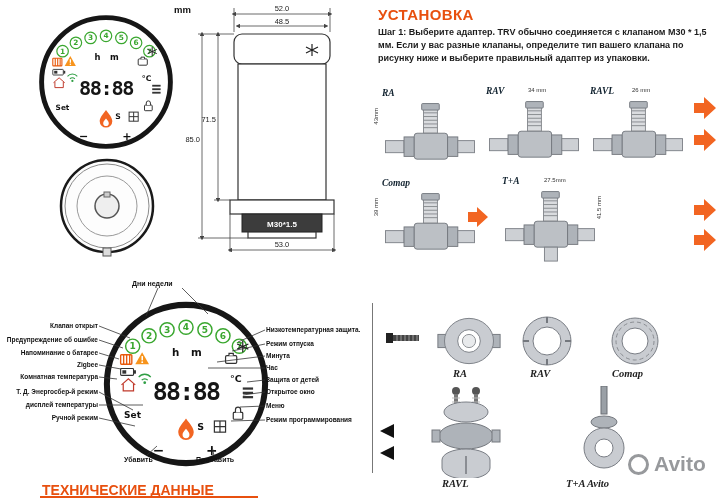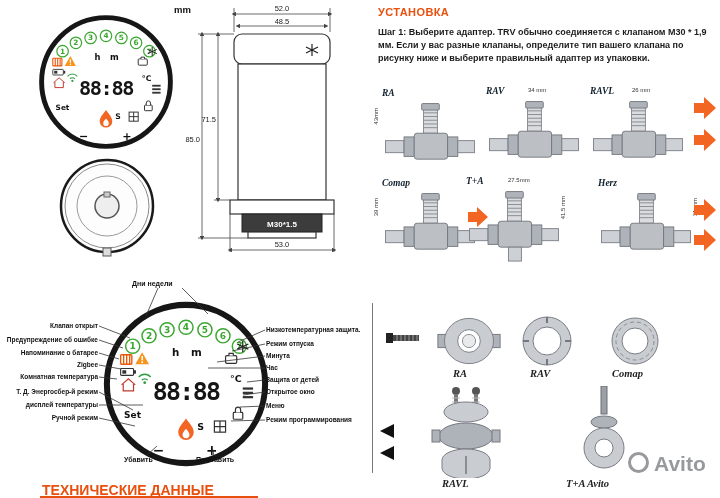--- a/index.html
+++ b/index.html
@@ -1,20 +1,20 @@
 <!DOCTYPE html>
 <html><head>
 <meta charset="utf-8">
 <style>
   html,body{margin:0;padding:0}
   #page{position:relative;width:720px;height:498px;background:#fff;overflow:hidden;
         font-family:"Liberation Sans",sans-serif;color:#111}
   .abs{position:absolute}
   .heading-orange{color:#e8500f;font-weight:bold}
-  #install-title{left:378px;top:6px;font-size:11px;letter-spacing:.4px}
+  #install-title{left:378px;top:6px;font-size:15px;letter-spacing:.4px}
   #guide-title{left:42px;top:258px;font-size:11.5px}
   #tech-title{left:42px;top:482px;font-size:14px}
   #tech-underline{left:40px;top:496px;width:218px;height:3px;background:#e8500f}
   .step-text{width:336px;font-size:9px;font-weight:600;line-height:1.45;color:#1c1c1c}
   #step1{left:378px;top:26px}
   #step2{left:378px;top:266px}
   
   .face .bezel{fill:#fff;stroke:#161616;stroke-width:7}
   .face .wk circle{fill:none;stroke:#3aa72f;stroke-width:1.7}
   .face .wk text{fill:#3aa72f;font:700 10.5px "DejaVu Sans",sans-serif;text-anchor:middle}
@@ -40,21 +40,21 @@
   .ridges{stroke:#85888d;stroke-width:1;fill:none}
   .gray-part{fill:#c9ccd1;stroke:#7a7e85;stroke-width:1}
   .gray-dark{fill:#aeb3b9;stroke:#74787e;stroke-width:1}
   .white-part{fill:#fff;stroke:#7a7e85;stroke-width:1}
   
   .gl{position:absolute;font-size:6.5px;font-weight:700;color:#111;line-height:1.15}
   .gl.left{left:2px;width:96px;text-align:right}
   .gl.right{left:266px;width:112px;text-align:left}
   .adapter-label{position:absolute;font:italic 700 10.5px "Liberation Serif",serif;color:#222}
   #divider{left:372px;top:303px;width:1px;height:170px;background:#777}
-  #wm{left:628px;top:452px;display:flex;align-items:flex-start;gap:5px;color:#97999c;font-weight:700;font-size:21px}
+  #wm{left:628px;top:452px;display:flex;align-items:center;gap:5px;color:#97999c;font-weight:700;font-size:21px}
   #wm .ring{display:inline-block;width:15px;height:15px;border:3px solid #97999c;border-radius:50%}
 </style>
 </head>
 <body>
 
 <div id="page">
 
   <div class="abs" style="left:36px;top:12px;width:140px;height:140px">
     <svg class="face" viewBox="0 0 200 200" width="140" height="140">
       <circle class="bezel" cx="100" cy="100" r="92"></circle>
@@ -168,21 +168,21 @@
     <line class="dim-line" x1="42" y1="34" x2="42" y2="238" marker-start="url(#ar)" marker-end="url(#ar)"></line>
     <text class="dim-text" x="40" y="142" text-anchor="end">85.0</text>
     <line class="dim-line" x1="58" y1="34" x2="58" y2="200" marker-start="url(#ar)" marker-end="url(#ar)"></line>
     <text class="dim-text" x="56" y="122" text-anchor="end">71.5</text>
     <path class="dim-line" d="M70 214 v38 M174 214 v38"></path>
     <line class="dim-line" x1="70" y1="250" x2="174" y2="250" marker-start="url(#ar)" marker-end="url(#ar)"></line>
     <text class="dim-text" x="122" y="247" text-anchor="middle">53.0</text>
   </svg>
 
   <div class="abs heading-orange" id="install-title">УСТАНОВКА</div>
-  <div class="abs step-text" id="step1">Шаг 1: Выберите адаптер. TRV обычно соединяется с клапаном M30 * 1,9 мм. Если у вас разные клапаны, определите тип вашего клапана по рисунку ниже и выберите правильный адаптер из упаковки.</div>
+  <div class="abs step-text" id="step1">Шаг 1: Выберите адаптер. TRV обычно соединяется с клапаном M30 * 1,5 мм. Если у вас разные клапаны, определите тип вашего клапана по рисунку ниже и выберите правильный адаптер из упаковки.</div>
 
   <div class="valve-cell" style="left:380px;top:90px">
     <span class="valve-name">RA</span>
     <span class="dim-side">43mm</span>
     <svg viewBox="0 0 100 82">
         <rect class="stem" x="43" y="12" width="15" height="26"></rect>
         <path class="ridges" d="M43 16 h15 M43 20 h15 M43 24 h15 M43 28 h15 M43 32 h15"></path>
         <rect class="nut" x="41" y="6" width="19" height="7" rx="1"></rect>
         <rect class="pipe" x="2" y="46" width="20" height="13"></rect>
         <rect class="nut" x="22" y="42" width="11" height="21"></rect>
@@ -227,48 +227,34 @@
         <rect class="stem" x="43" y="12" width="15" height="26"></rect>
         <path class="ridges" d="M43 16 h15 M43 20 h15 M43 24 h15 M43 28 h15 M43 32 h15"></path>
         <rect class="nut" x="41" y="6" width="19" height="7" rx="1"></rect>
         <rect class="pipe" x="2" y="46" width="20" height="13"></rect>
         <rect class="nut" x="22" y="42" width="11" height="21"></rect>
         <rect class="vbody" x="33" y="38" width="36" height="28" rx="3"></rect>
         <rect class="nut" x="69" y="42" width="11" height="21"></rect>
         <rect class="pipe" x="80" y="46" width="18" height="13"></rect>
       </svg>
   </div>
-  <div class="valve-cell" style="left:464px;top:178px">
+  <div class="valve-cell" style="left:500px;top:178px">
     <span class="valve-name">T+A</span>
     <span class="dim-top">27.5mm</span>
     <span class="dim-side" style="left:96px">41.5 mm</span>
     <svg viewBox="0 0 100 82">
         <rect class="stem" x="43" y="12" width="15" height="26"></rect>
         <path class="ridges" d="M43 16 h15 M43 20 h15 M43 24 h15 M43 28 h15 M43 32 h15"></path>
         <rect class="nut" x="41" y="6" width="19" height="7" rx="1"></rect>
         <rect class="pipe" x="2" y="46" width="20" height="13"></rect>
         <rect class="nut" x="22" y="42" width="11" height="21"></rect>
         <rect class="vbody" x="33" y="38" width="36" height="28" rx="3"></rect>
         <rect class="nut" x="69" y="42" width="11" height="21"></rect>
         <rect class="pipe" x="80" y="46" width="18" height="13"></rect>
         <rect class="pipe" x="44" y="66" width="14" height="15"></rect>
-      </svg>
-  </div>
-  <div class="valve-cell" style="left:596px;top:180px">
-    <span class="valve-name">Herz</span>
-    <span class="dim-side" style="left:96px">31 mm</span>
-    <svg viewBox="0 0 100 82">
-        <rect class="stem" x="43" y="12" width="15" height="26"></rect>
-        <path class="ridges" d="M43 16 h15 M43 20 h15 M43 24 h15 M43 28 h15 M43 32 h15"></path>
-        <rect class="nut" x="41" y="6" width="19" height="7" rx="1"></rect>
-        <rect class="pipe" x="2" y="46" width="20" height="13"></rect>
-        <rect class="nut" x="22" y="42" width="11" height="21"></rect>
-        <rect class="vbody" x="33" y="38" width="36" height="28" rx="3"></rect>
-        <rect class="nut" x="69" y="42" width="11" height="21"></rect>
-        <rect class="pipe" x="80" y="46" width="18" height="13"></rect>
       </svg>
   </div>
 
   <svg class="abs" style="left:694px;top:96px" width="24" height="24">
       <path d="M0 7 h10 V1 l12 11 -12 11 v-6 H0 z" fill="#f26522"></path>
     </svg>
   <svg class="abs" style="left:694px;top:128px" width="24" height="24">
       <path d="M0 7 h10 V1 l12 11 -12 11 v-6 H0 z" fill="#f26522"></path>
     </svg>
   <svg class="abs" style="left:694px;top:198px" width="24" height="24">

